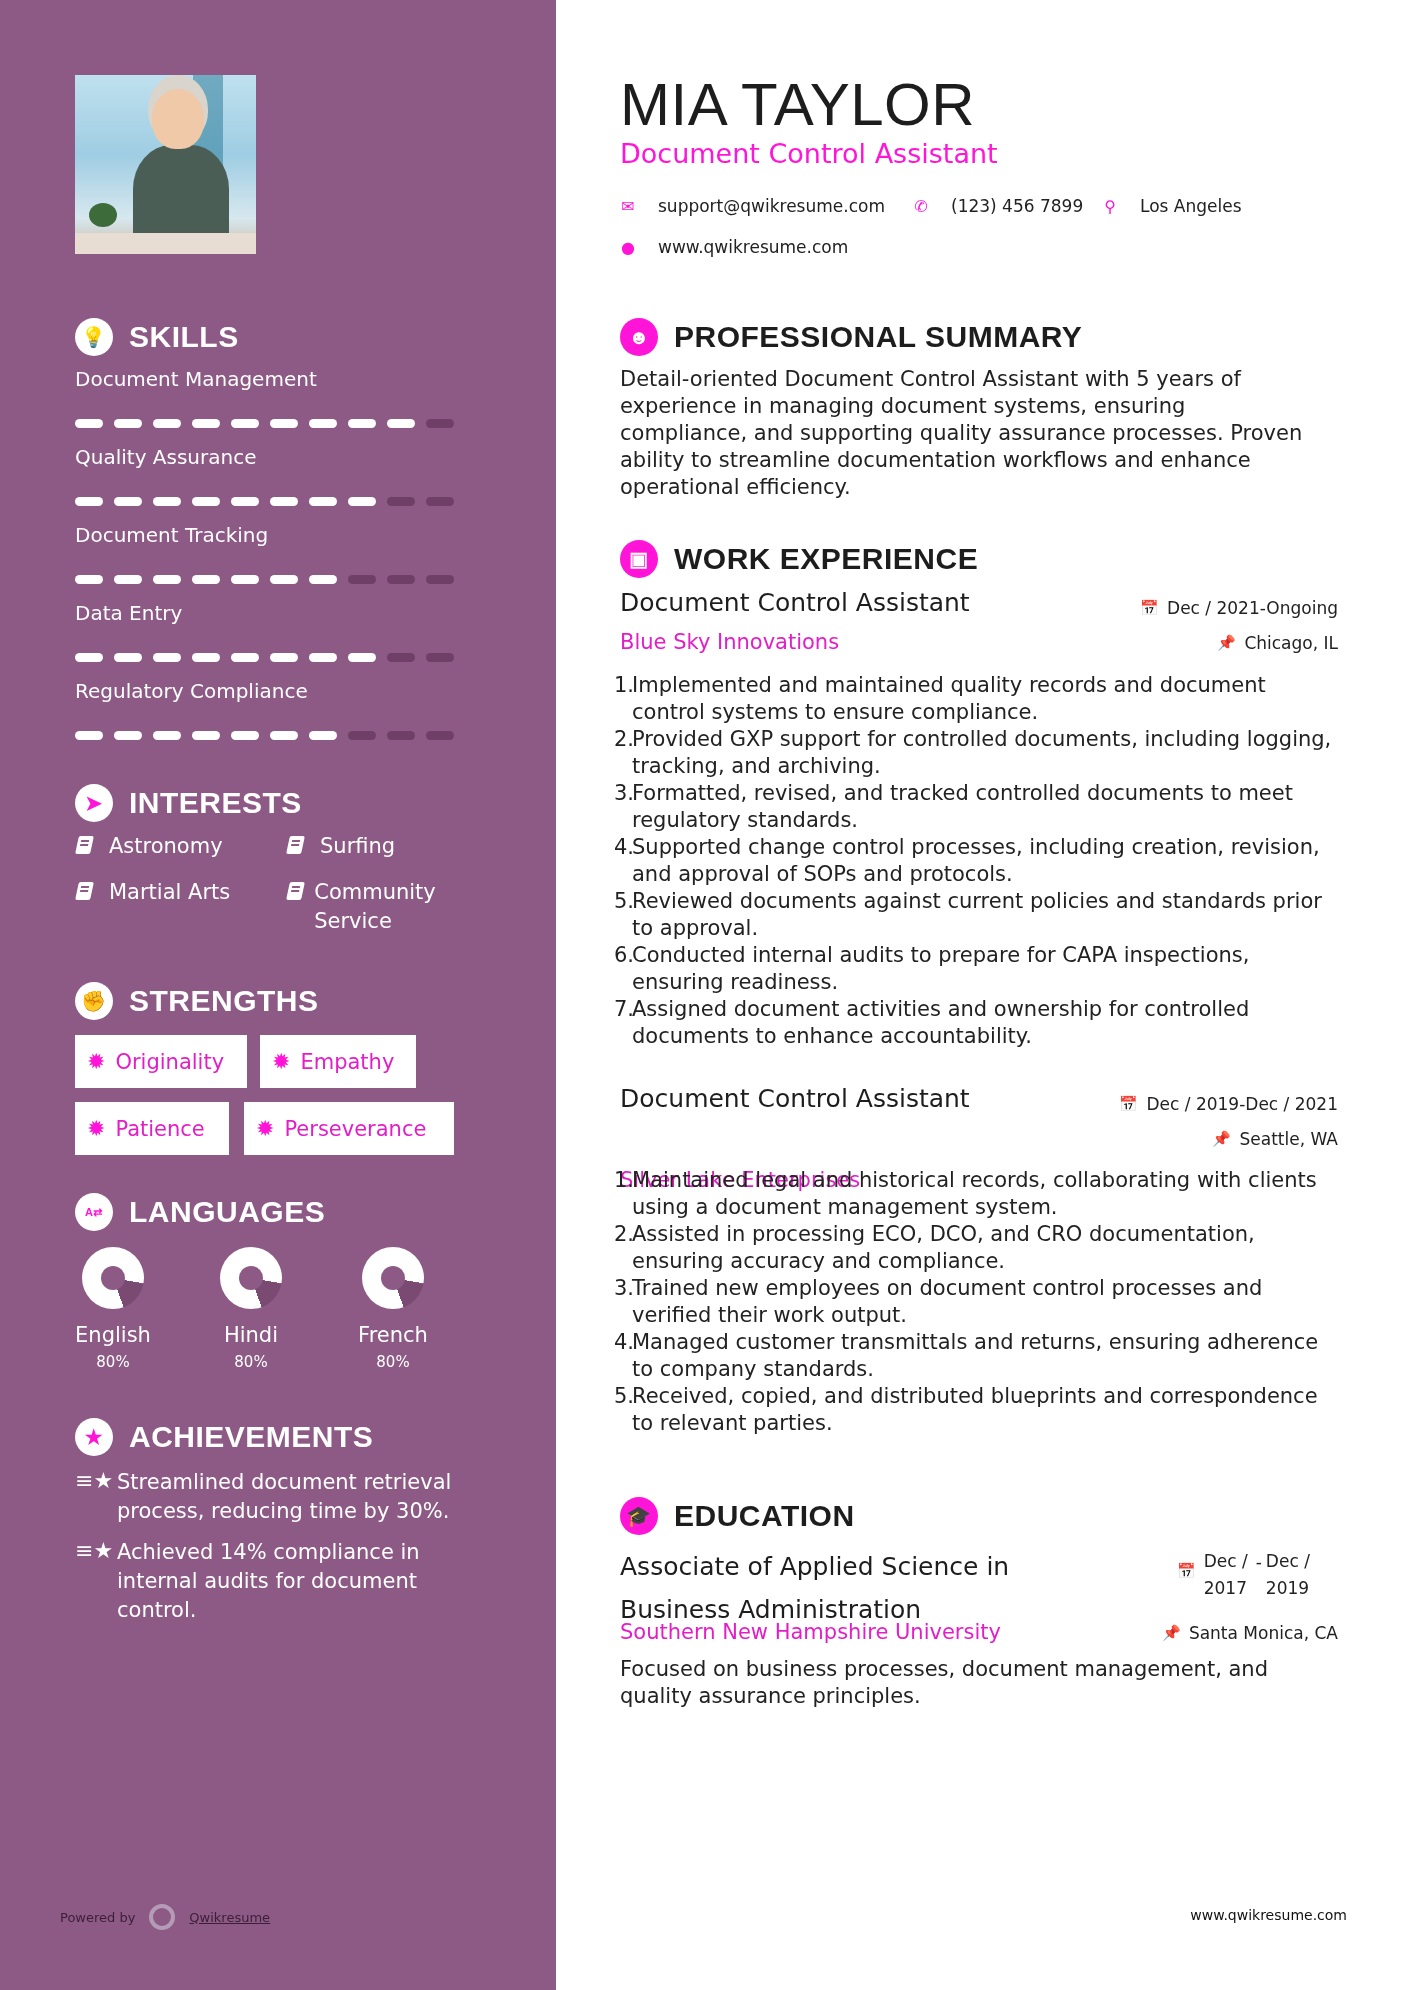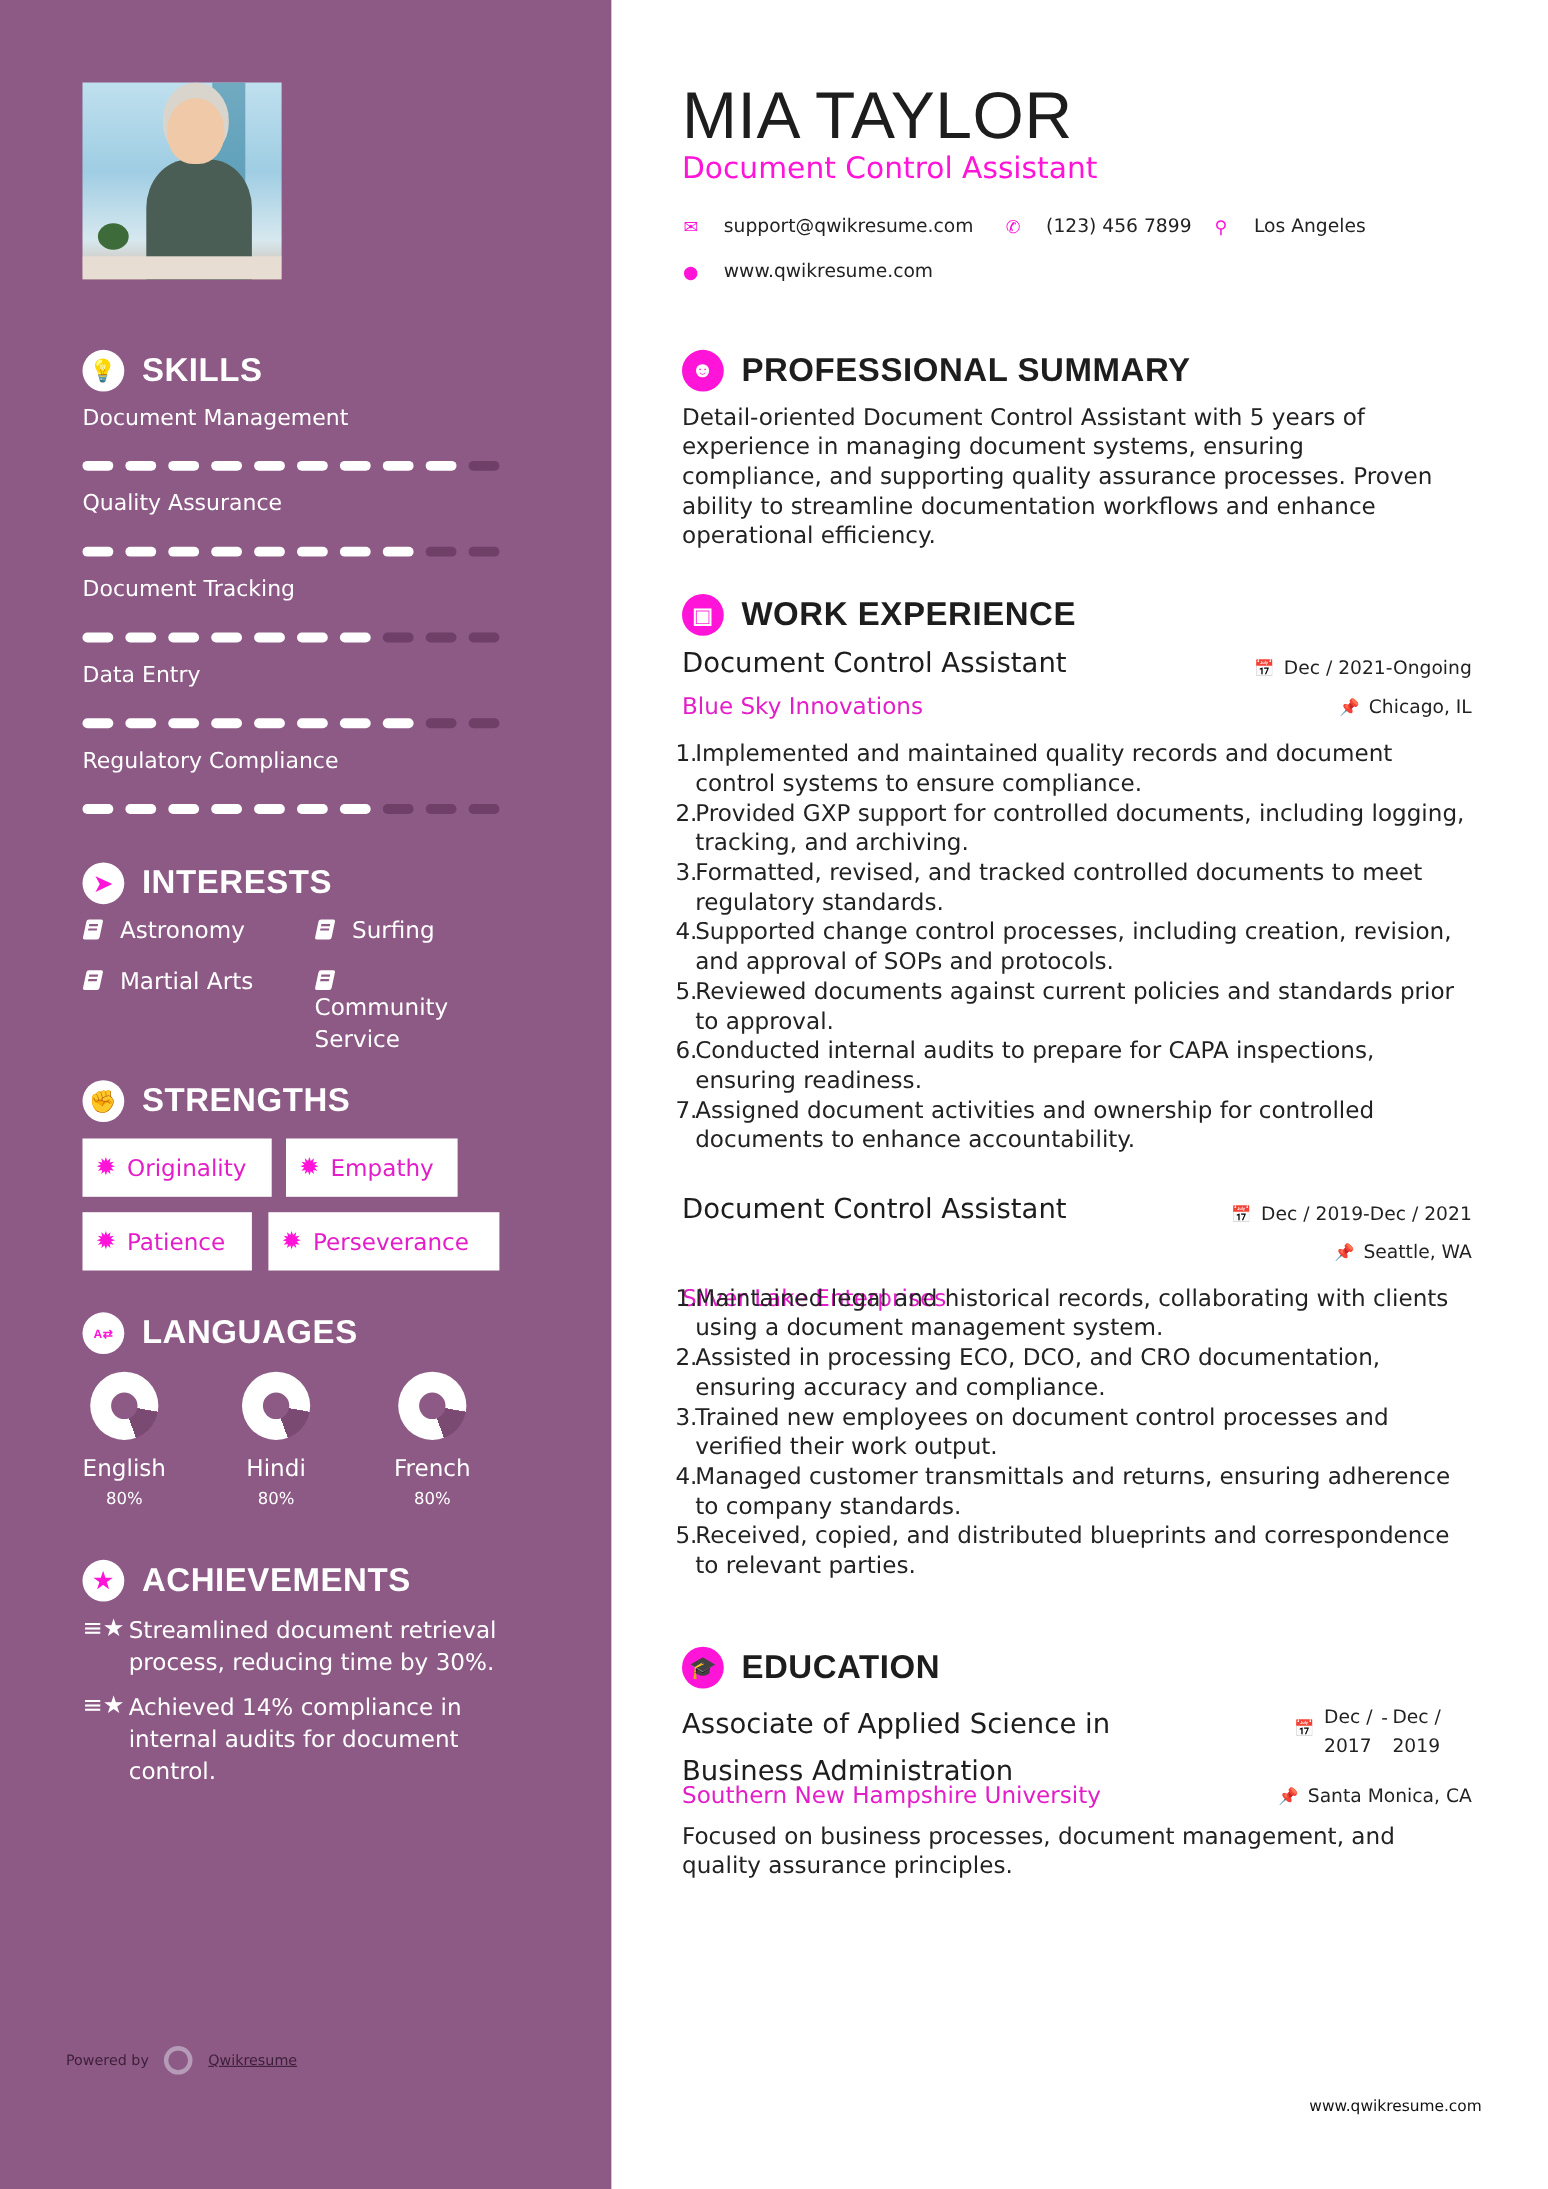--- a/index.html
+++ b/index.html
@@ -39,21 +39,21 @@
       background: conic-gradient(#fff 0deg 100deg, #8c5a85 100deg 101deg, #7a4a73 101deg 160deg, #fff 160deg 162deg, #fff 162deg 360deg);
       position: relative; }
     .donut::after { content: ""; position: absolute; left: 19px; top: 19px; width: 24px; height: 24px; border-radius: 50%; background: #8c5a85; }
     .lang .nm { font-size: 21px; color: #fff; margin-top: 14px; }
     .lang .pc { font-size: 15px; color: #fff; margin-top: 6px; }
 
     .ach { position: absolute; left: 75px; width: 420px; display: flex; }
     .ach .aic { width: 32px; flex: none; font-size: 22px; color: #fff; margin-right: 10px; }
     .ach .txt { font-size: 21px; color: #fff; line-height: 29px; }
 
-    .powered { position: absolute; left: 60px; top: 1860px; display: flex; align-items: center; font-size: 13px; color: #3d1e3a; }
+    .powered { position: absolute; left: 60px; top: 1904px; display: flex; align-items: center; font-size: 13px; color: #3d1e3a; }
     .powered .qlogo { width: 26px; height: 26px; border-radius: 50%; border: 4px solid #b59bb8; margin: 0 14px; }
     .powered .link { text-decoration: underline; color: #3d1e3a; }
 
     
     .name { position: absolute; left: 64px; top: 70px; font-family: "Liberation Sans", sans-serif; font-weight: normal; font-size: 60px; color: #1d1d1d; letter-spacing: 0.5px; }
     .role { position: absolute; left: 64px; top: 138px; font-size: 27px; color: #ff14d8; }
     .contact { position: absolute; display: flex; align-items: center; font-size: 17px; color: #222; }
     .contact .cic { color: #ff14d8; margin-right: 22px; font-size: 16px; width: 16px; text-align: center; }
     .main .sec-title { color: #1d1d1d; font-size: 30px; font-weight: bold; }
     .main .sec-title .ic { background: #ff14d8; color: #fff; }
@@ -169,21 +169,21 @@
     <span>Astronomy</span>
   </div>
   <div class="int-item" style="left:286px; top:832px;">
     <span class="bk"></span>
     <span>Surfing</span>
   </div>
   <div class="int-item" style="left:75px; top:878px;">
     <span class="bk"></span>
     <span>Martial Arts</span>
   </div>
-  <div class="int-item" style="left:286px; top:878px; width:180px;flex-direction:column;">
+  <div class="int-item" style="left:286px; top:878px; width:180px;">
     <span class="bk"></span>
     <span>Community Service</span>
   </div>
 
   <div class="sec-title" style="left:75px; top:982px;">
     <span class="ic">✊</span>
     <span>STRENGTHS</span>
   </div>
   <div class="tag" style="left:75px; top:1035px; width:172px;">
     <span class="star">✹</span>

